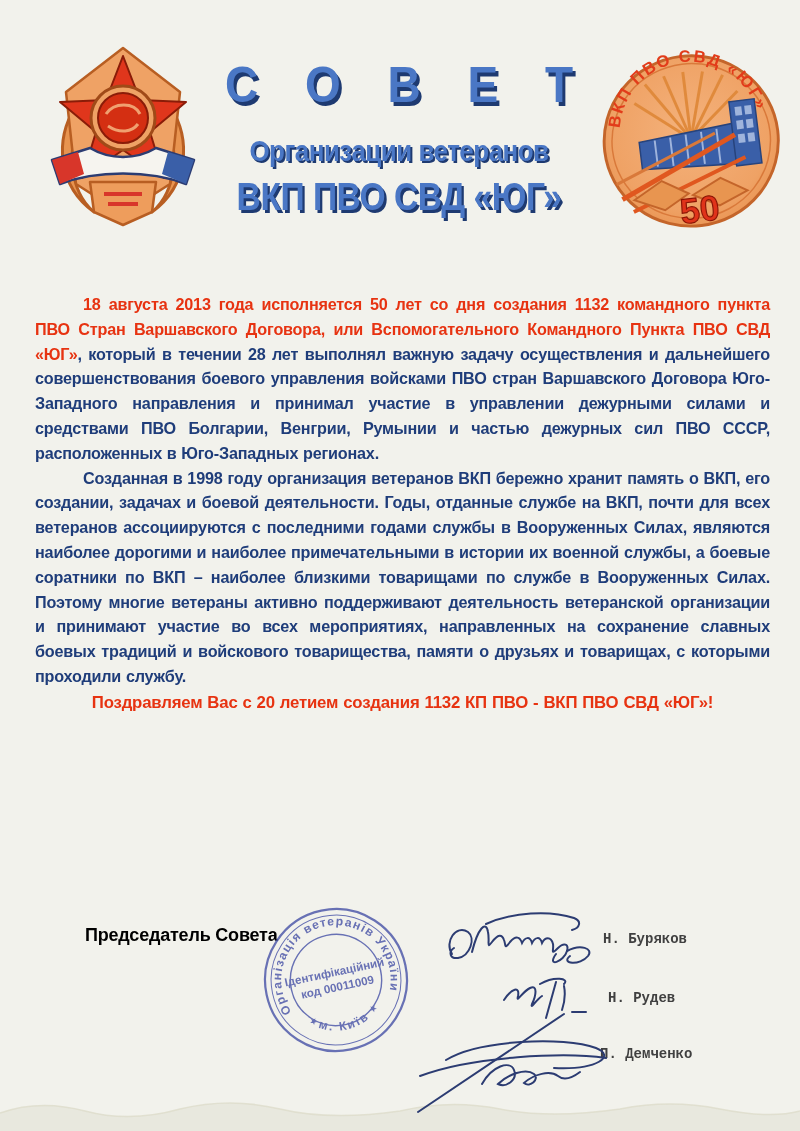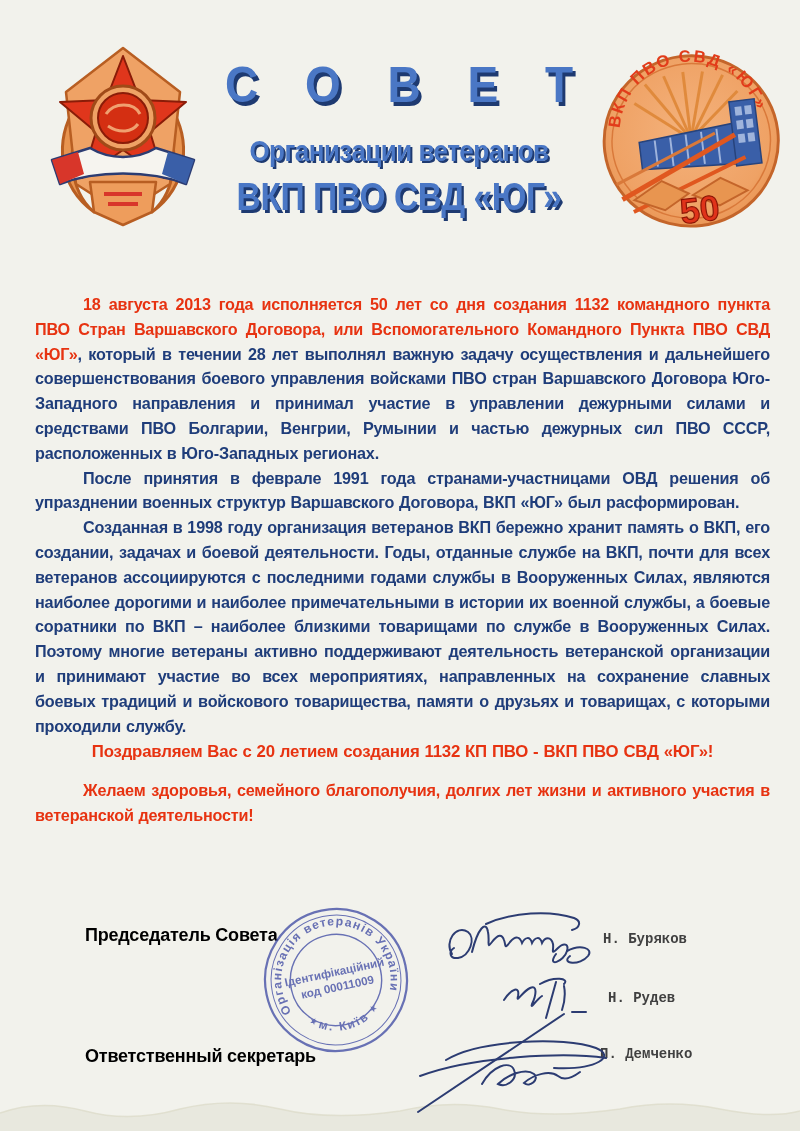--- a/index.html
+++ b/index.html
@@ -156,28 +156,25 @@
           </text>
 
           <text x="95" y="180" text-anchor="middle" font-size="36" font-weight="bold" fill="#e0331a" stroke="#8a1505" stroke-width="1.2" font-family="Liberation Sans,sans-serif">50</text>
         </g>
       </svg>
     </div>
   </div>
 
   <div class="body-text">
     <p><span class="t-red">18 августа 2013 года исполняется 50 лет со дня создания 1132 командного пункта ПВО Стран Варшавского Договора, или Вспомогательного Командного Пункта ПВО СВД «ЮГ»</span><span class="t-navy">, который в течении 28 лет выполнял важную задачу осуществления и дальнейшего совершенствования боевого управления войсками ПВО стран Варшавского Договора Юго-Западного направления и принимал участие в управлении дежурными силами и средствами ПВО Болгарии, Венгрии, Румынии и частью дежурных сил ПВО СССР, расположенных в Юго-Западных регионах.</span></p>
-    <p>После принятия в феврале 1991 года странами-участницами ОВД решения об упразднении военных структур Варшавского Договора, ВКП «ЮГ» был расформирован.</p>
     <p>Созданная в 1998 году организация ветеранов ВКП бережно хранит память о ВКП, его создании, задачах и боевой деятельности. Годы, отданные службе на ВКП, почти для всех ветеранов ассоциируются с последними годами службы в Вооруженных Силах, являются наиболее дорогими и наиболее примечательными в истории их военной службы, а боевые соратники по ВКП – наиболее близкими товарищами по службе в Вооруженных Силах. Поэтому многие ветераны активно поддерживают деятельность ветеранской организации и принимают участие во всех мероприятиях, направленных на сохранение славных боевых традиций и войскового товарищества, памяти о друзьях и товарищах, с которыми проходили службу.</p>
     <p class="congrats">Поздравляем Вас с 20 летием создания 1132 КП ПВО - ВКП ПВО СВД «ЮГ»!</p>
-    <p class="wishes">Желаем здоровья, семейного благополучия, долгих лет жизни и активного участия в ветеранской деятельности!</p>
   </div>
 
   <div class="sig-label" style="left:85px;top:925px;">Председатель Совета</div>
-  <div class="sig-label" style="left:85px;top:1046px;">Ответственный секретарь</div>
 
   <div class="sig-name" style="left:603px;top:931px;">Н. Буряков</div>
   <div class="sig-name" style="left:608px;top:990px;">Н. Рудев</div>
   <div class="sig-name" style="left:600px;top:1046px;">П. Демченко</div>
 
   <svg class="sig-ink" style="left:442px;top:910px;" width="175" height="58" viewBox="0 0 175 58">
     <g fill="none" stroke="#2c3c72" stroke-width="2" stroke-linecap="round">
       <path d="M10,44 C2,32 14,14 26,22 C34,28 28,46 16,48 C8,49 6,42 12,38"></path>
       <path d="M30,42 C36,18 44,10 46,22 C48,32 44,40 50,32 C56,24 60,24 62,30 C64,35 62,40 68,32 C74,25 78,27 80,33 C83,27 88,26 90,33 C93,27 98,26 100,33 C103,27 109,26 111,34 C112,40 108,46 116,38 C122,32 127,34 125,41 C122,52 104,58 114,44"></path>
       <path d="M44,14 C70,2 108,0 132,8 C140,11 138,18 130,20"></path>

